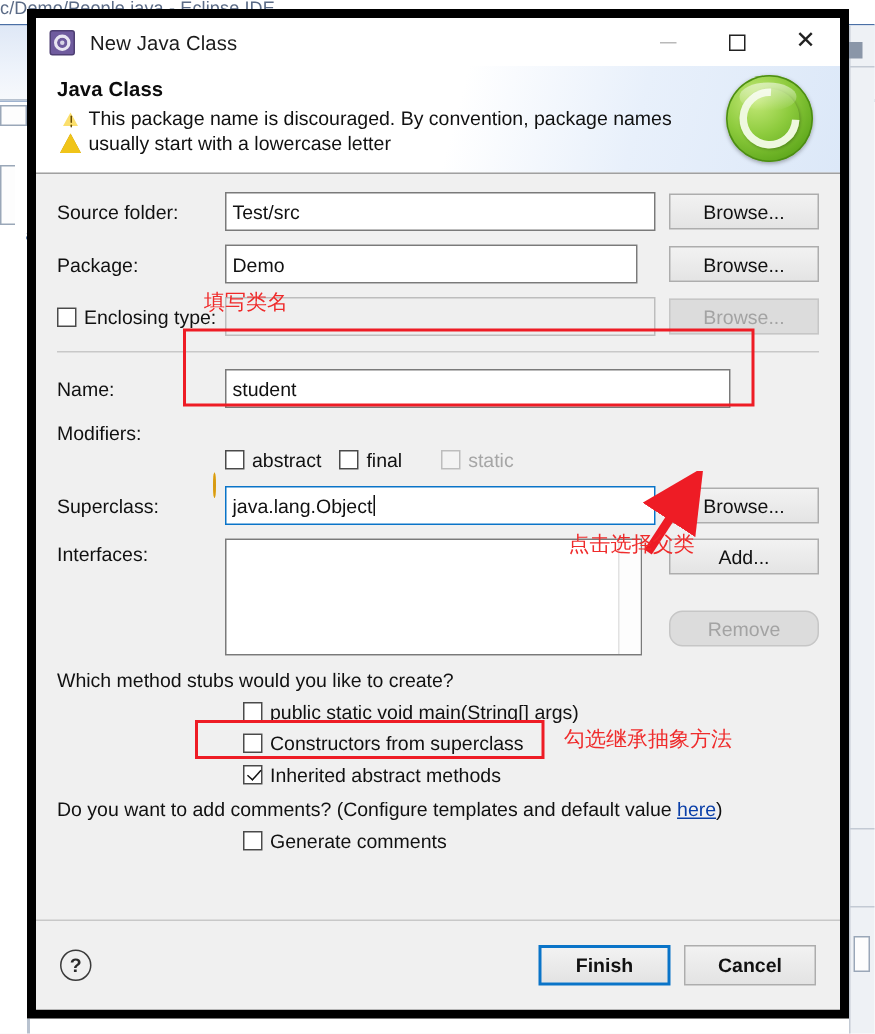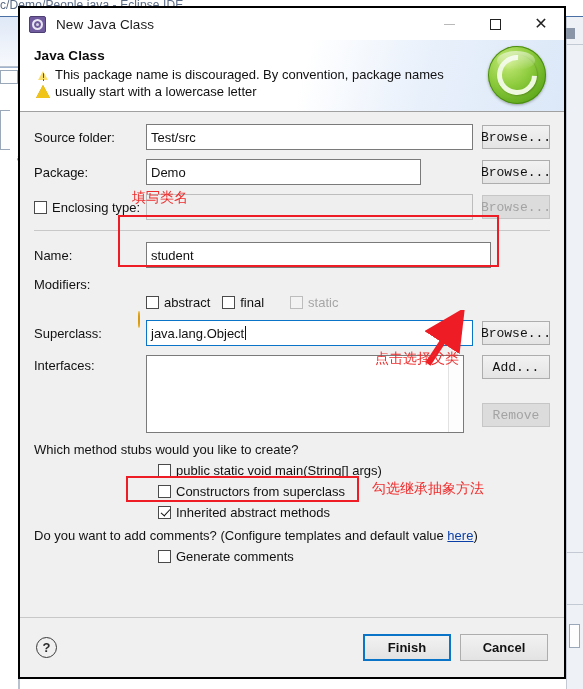--- a/index.html
+++ b/index.html
@@ -37,21 +37,21 @@
   .bg-sidecol {
     position: absolute; background: #eef1f5; border-left: 1px solid #c3cad4;
   }
 
   
   #dialog {
     position: absolute;
     left: 18px; top: 6px;
     width: 548px; height: 673px;
     background: #f0f0f0;
-    border: 2px solid #000000;
+    border: 6px solid #000000;
     display: flex; flex-direction: column;
     box-shadow: 0 0 0 0 rgba(0,0,0,0);
   }
 
   
   .titlebar {
     height: 32px; min-height: 32px;
     background: #ffffff;
     display: flex; align-items: center;
     padding-left: 9px;
@@ -190,25 +190,25 @@
     position: relative;
   }
   .field.focused .caret {
     display: inline-block; width: 1px; height: 14px; background: #111;
     margin-left: 1px;
   }
 
   .btn {
     flex: 0 0 auto;
     margin-left: 9px;
-    width: 68px; height: 24px;
+    width: 100px; height: 24px;
     background: linear-gradient(180deg,#f2f2f2,#e4e4e4);
     border: 1px solid #adadad;
     font-size: 13px; color: #111;
-    display: flex; align-items: center; justify-content: center; font-family: Liberation Mono, monospace;
+    display: flex; align-items: center; justify-content: center;
   }
   .btn.disabled { color: #a3a3a3; background: #dcdcdc; border-color: #c6c6c6; }
 
   .chk {
     width: 13px; height: 13px; flex: 0 0 auto;
     background: #fff; border: 1px solid #4a4a4a;
     position: relative; margin-right: 5px;
   }
   .chk.disabled { border-color: #bdbdbd; background: #f3f3f3; }
   .chk.checked::after {
@@ -431,21 +431,21 @@
       <span class="btn">Browse...</span>
     </div>
 
     <div class="row" style="align-items:flex-start;">
       <span class="lbl top">Interfaces:</span>
       <span class="listbox">
         <span class="vscroll"></span>
       </span>
       <span class="side-btns">
         <span class="btn" style="margin-left:9px;">Add...</span>
-        <span class="btn disabled" style="margin-left:9px;">Remove</span>
+        <span class="btn disabled" style="margin-left:9px;border-radius:9px;">Remove</span>
       </span>
     </div>
 
     <div class="q">Which method stubs would you like to create?</div>
 
     <div class="stub">
       <span class="chk"></span>
       <span class="inline-label">public static void main(String[] args)</span>
     </div>
     <div class="stub">

